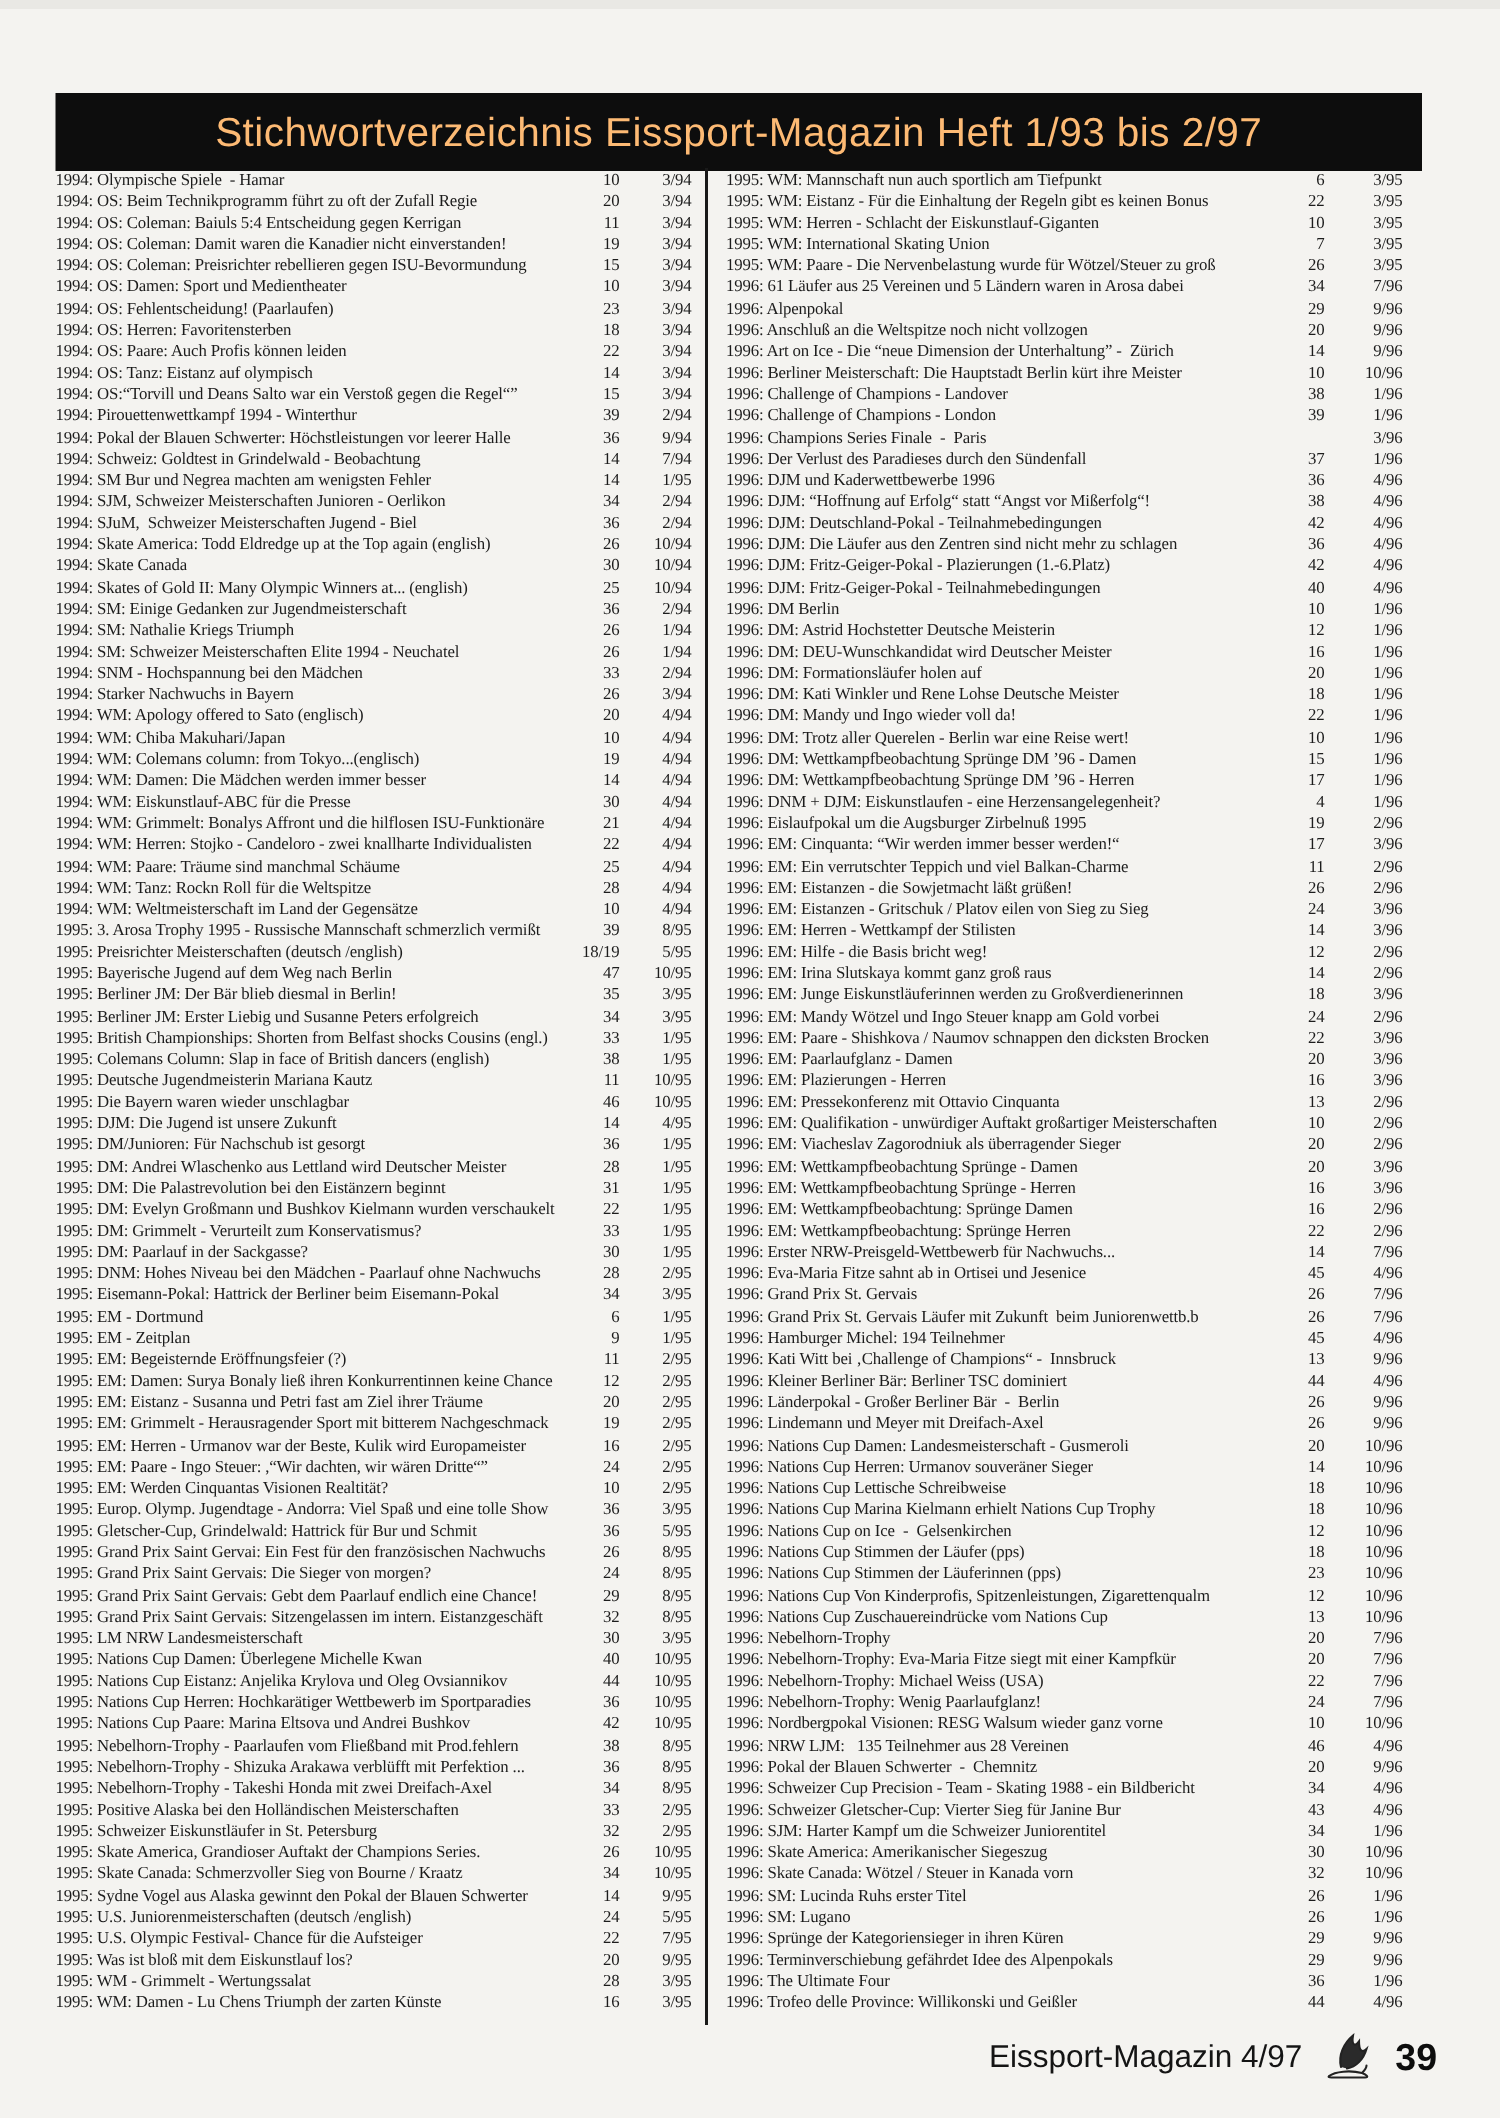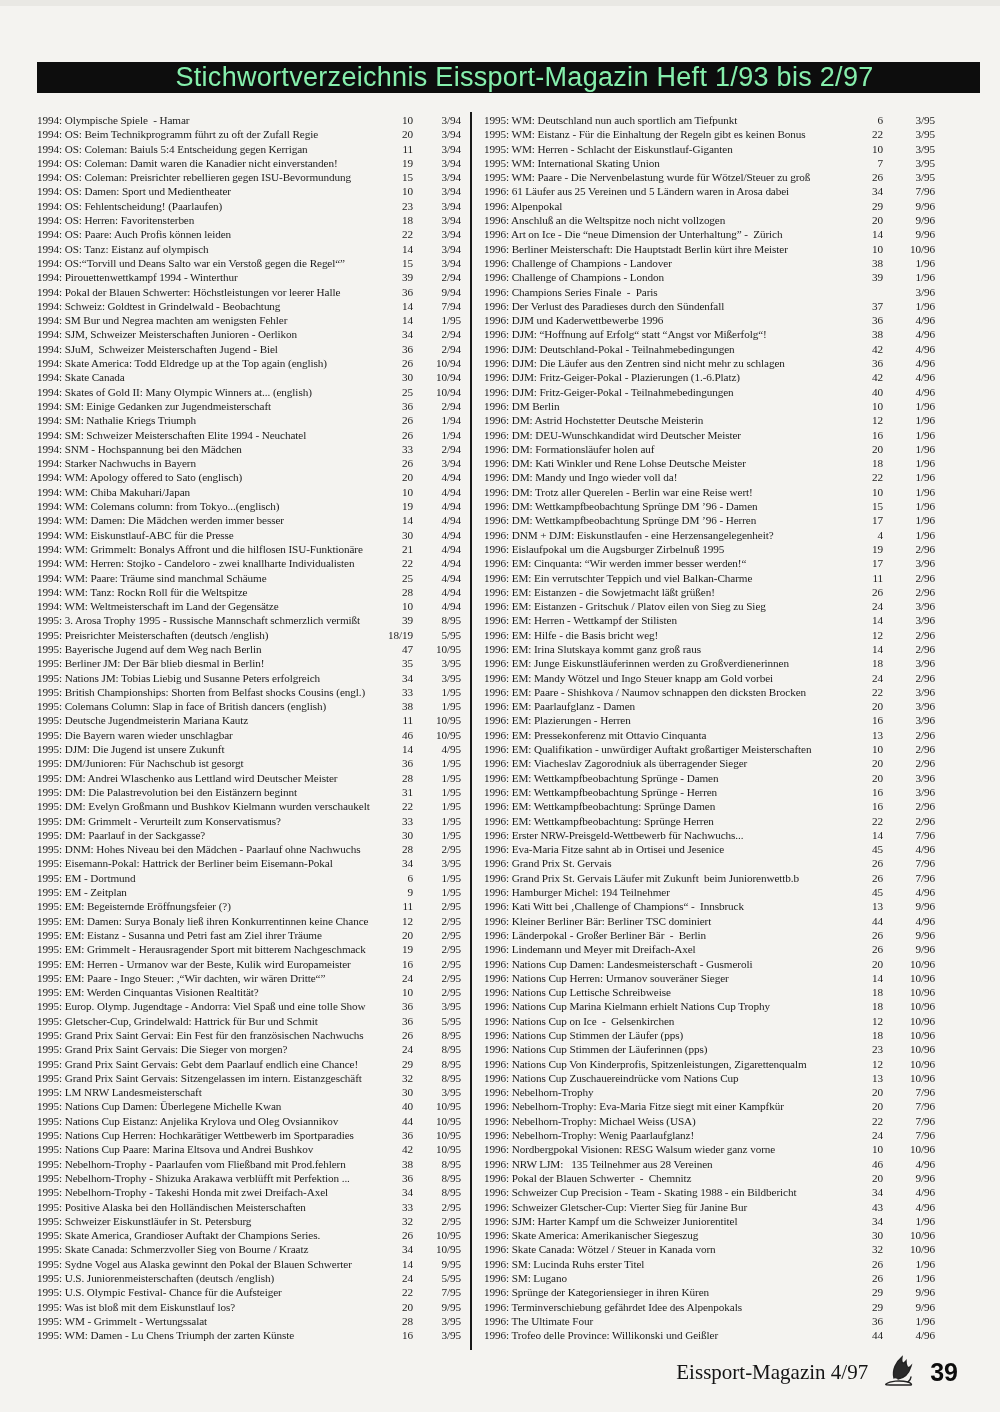--- a/index.html
+++ b/index.html
@@ -9,28 +9,27 @@
     font-family: "Liberation Serif", serif;
     color: #1c1c1c;
     position: relative;
     overflow: hidden;
   }
   .scan-edge-top {
     position: absolute; left: 0; top: 0; width: 1000px; height: 6px;
     background: #e9e8e4;
   }
   .title-bar {
-    position: absolute; left: 37px; top: 62px; width: 911px; height: 31px;
+    position: absolute; left: 37px; top: 62px; width: 911px; height: 52px;
     background: #0d0d0d;
-    color: #86efac;
+    color: #fdba74;
     font-family: "Liberation Sans", sans-serif;
     font-size: 27px;
     display: flex; align-items: center; justify-content: center;
     letter-spacing: 0.3px;
-    padding-left: 32px;
   }
   .col {
     position: absolute; top: 113px;
     font-size: 11.2px;
     letter-spacing: -0.1px;
     font-family: Liberation Serif, serif;
   }
   .col-left  { left: 37px;  width: 424px; }
   .col-right { left: 484px; width: 451px; }
   .row { display: flex; height: 14.3px; line-height: 14.3px; }
@@ -40,21 +39,21 @@
   .col-right .n { flex-basis: 52px; }
   .divider {
     position: absolute; left: 470px; top: 112px; width: 2px; height: 1238px;
     background: #191919;
   }
   .footer {
     position: absolute; right: 42px; top: 1354px;
     display: flex; align-items: center; gap: 12px;
     font-family: "Liberation Sans", sans-serif;
   }
-  .footer .mag { font-size: 21px; color: #141414; font-family: Liberation Serif, serif; }
+  .footer .mag { font-size: 21px; color: #141414; }
   .footer .pageno { font-size: 25px; font-weight: bold; color: #0d0d0d; }
   .logo { width: 38px; height: 36px; display: inline-block; }
 </style>
 </head>
 <body>
 
 <div class="scan-edge-top"></div>
 
 <div class="title-bar">
   <span>Stichwortverzeichnis Eissport-Magazin Heft 1/93 bis 2/97</span>
@@ -290,21 +289,21 @@
       <span class="n">10/95</span>
     </div>
 
     <div class="row">
       <span class="t">1995: Berliner JM: Der Bär blieb diesmal in Berlin!</span>
       <span class="p">35</span>
       <span class="n">3/95</span>
     </div>
 
     <div class="row">
-      <span class="t">1995: Nations JM: Tobias Liebig und Susanne Peters erfolgreich</span>
+      <span class="t">1995: Berliner JM: Erster Liebig und Susanne Peters erfolgreich</span>
       <span class="p">34</span>
       <span class="n">3/95</span>
     </div>
 
     <div class="row">
       <span class="t">1995: British Championships: Shorten from Belfast shocks Cousins (engl.)</span>
       <span class="p">33</span>
       <span class="n">1/95</span>
     </div>
 
@@ -577,21 +576,21 @@
       <span class="p">16</span>
       <span class="n">3/95</span>
     </div>
   </div>
 
 <div class="divider"></div>
 
 <div class="col col-right">
 
     <div class="row">
-      <span class="t">1995: WM: Deutschland nun auch sportlich am Tiefpunkt</span>
+      <span class="t">1995: WM: Mannschaft nun auch sportlich am Tiefpunkt</span>
       <span class="p">6</span>
       <span class="n">3/95</span>
     </div>
 
     <div class="row">
       <span class="t">1995: WM: Eistanz - Für die Einhaltung der Regeln gibt es keinen Bonus</span>
       <span class="p">22</span>
       <span class="n">3/95</span>
     </div>
 

